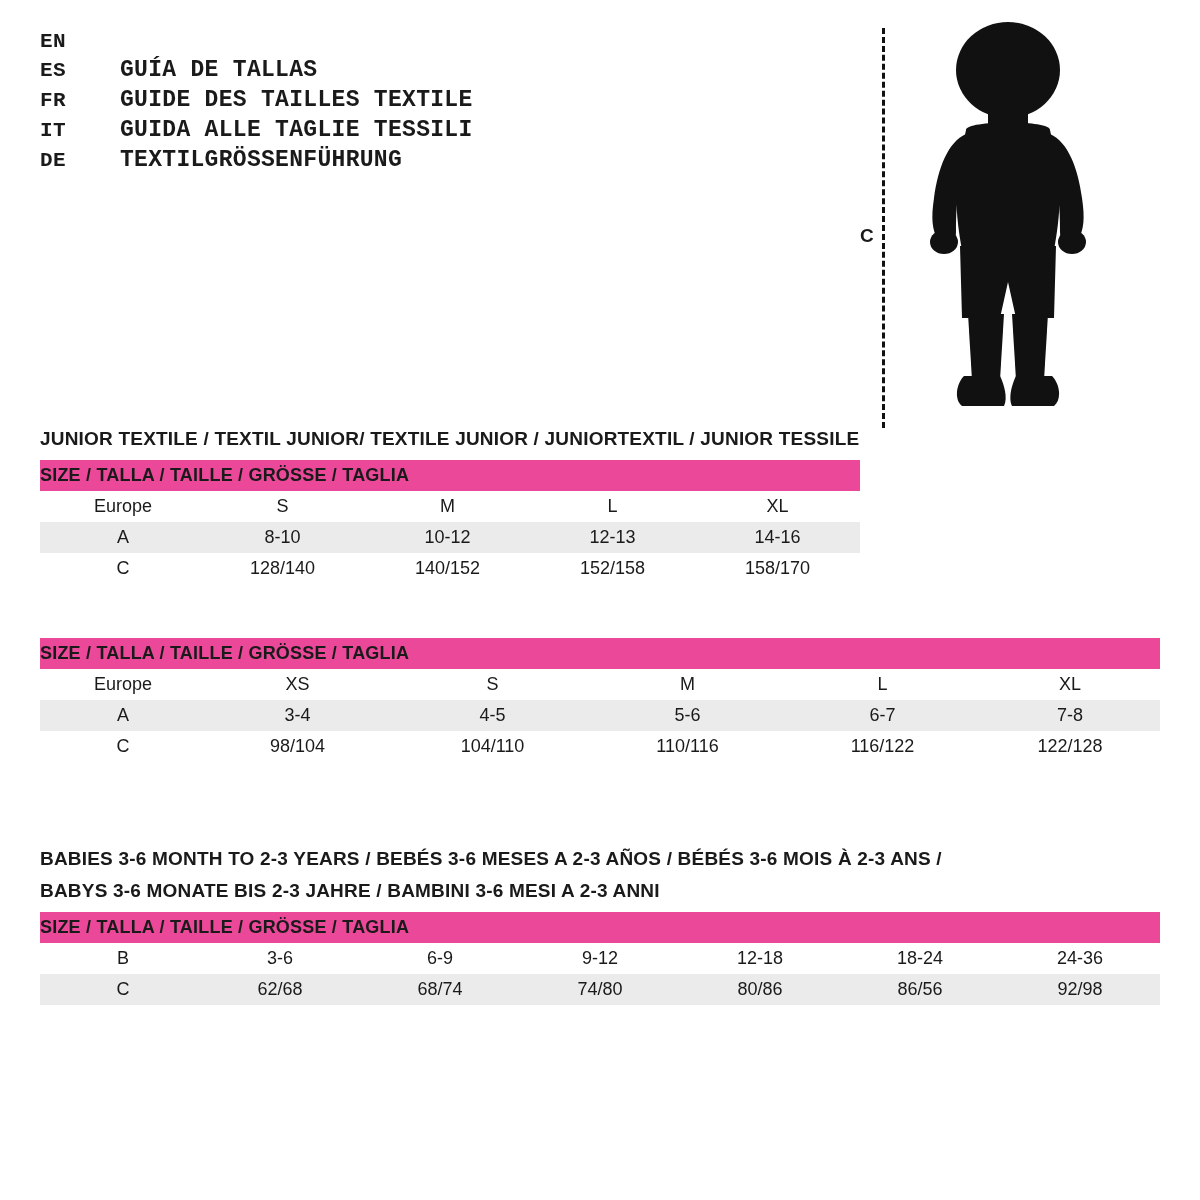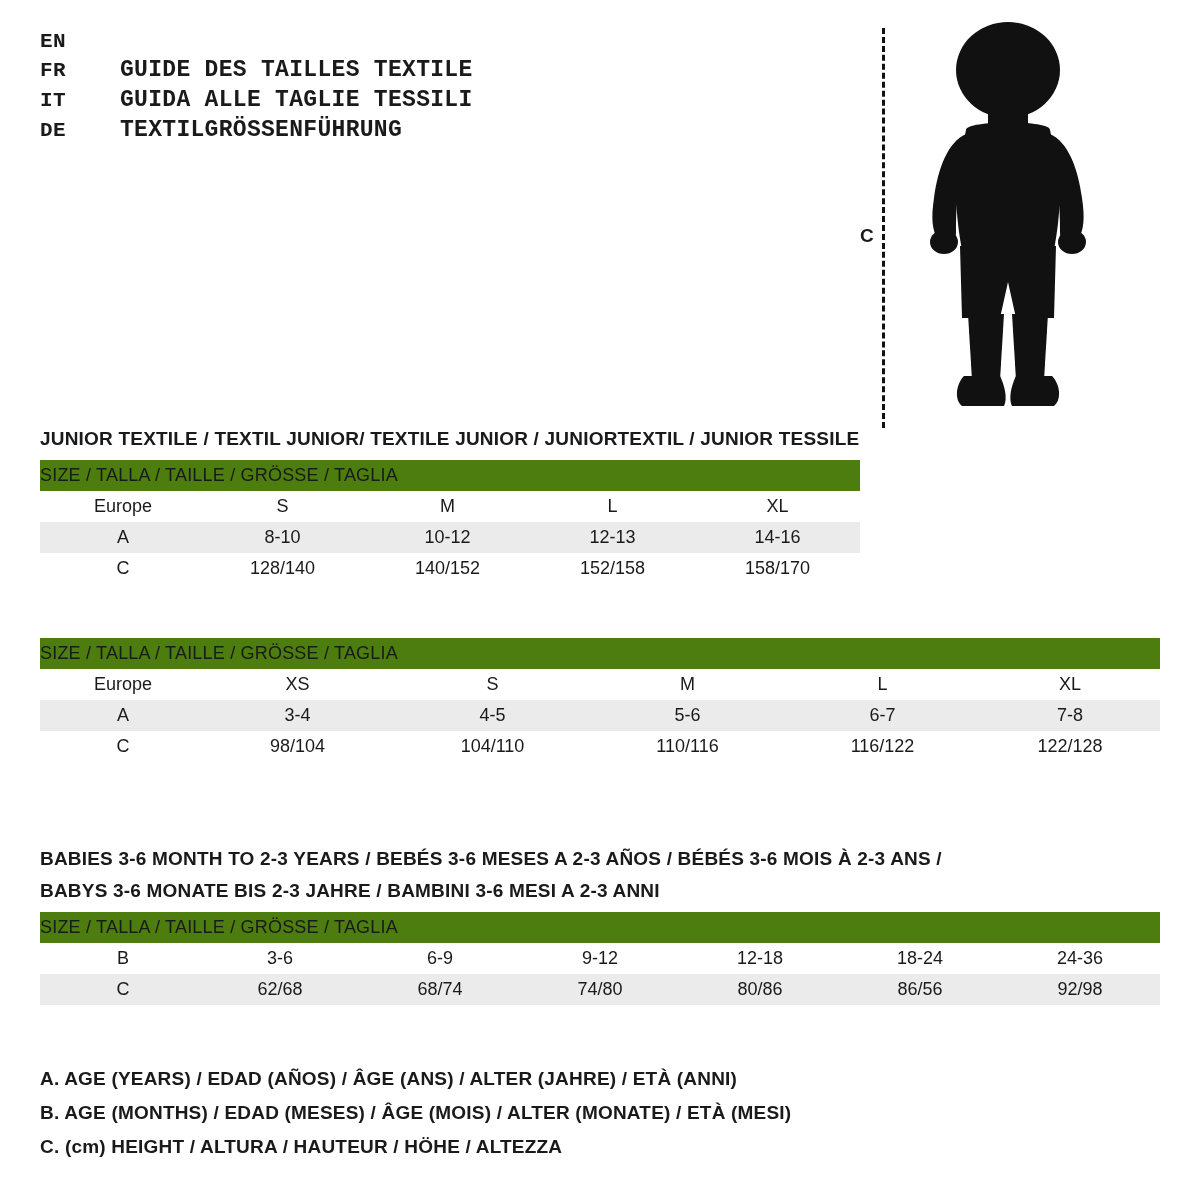--- a/index.html
+++ b/index.html
@@ -90,22 +90,22 @@
     border-collapse: collapse;
     table-layout: fixed;
   }
   table.size-table td {
     font-size: 18px;
     padding: 5px 0 5px 0;
     height: 30px;
     vertical-align: middle;
   }
   .hdr-band td {
-    background: #4d7c0f;
-    font-weight: 400;
+    background: #ec4899;
+    font-weight: 700;
     font-size: 17px;
     letter-spacing: 0.2px;
     padding-left: 6px;
   }
   .row-white td { background: #ffffff; }
   .row-gray td  { background: #ebebeb; }
   .lbl {
     padding-left: 6px !important;
     font-weight: 400;
     text-align: center;
@@ -127,20 +127,24 @@
   }
 </style>
 </head>
 <body>
 
 <div class="page">
 
   <div class="lang-block">
     <div class="lang-row">
       <div class="lang-code">EN</div>
+    </div>
+    <div class="lang-row">
+      <div class="lang-code">ES</div>
+      <div class="lang-text">GUÍA DE TALLAS</div>
     </div>
     <div class="lang-row">
       <div class="lang-code">FR</div>
       <div class="lang-text">GUIDE DES TAILLES TEXTILE</div>
     </div>
     <div class="lang-row">
       <div class="lang-code">IT</div>
       <div class="lang-text">GUIDA ALLE TAGLIE TESSILI</div>
     </div>
     <div class="lang-row">
@@ -311,19 +315,14 @@
           <td class="val">68/74</td>
           <td class="val">74/80</td>
           <td class="val">80/86</td>
           <td class="val">86/56</td>
           <td class="val">92/98</td>
         </tr>
       </tbody>
     </table>
   </div>
 
-  <div class="legend" style="top:1068px;">
-    <div class="legend-line">A. AGE (YEARS) / EDAD (AÑOS) / ÂGE (ANS) / ALTER (JAHRE) / ETÀ (ANNI)</div>
-    <div class="legend-line">B. AGE (MONTHS) / EDAD (MESES) / ÂGE (MOIS) / ALTER (MONATE) / ETÀ (MESI)</div>
-    <div class="legend-line">C. (cm) HEIGHT / ALTURA / HAUTEUR / HÖHE / ALTEZZA</div>
-  </div>
 
 </div>
 
 </body></html>

